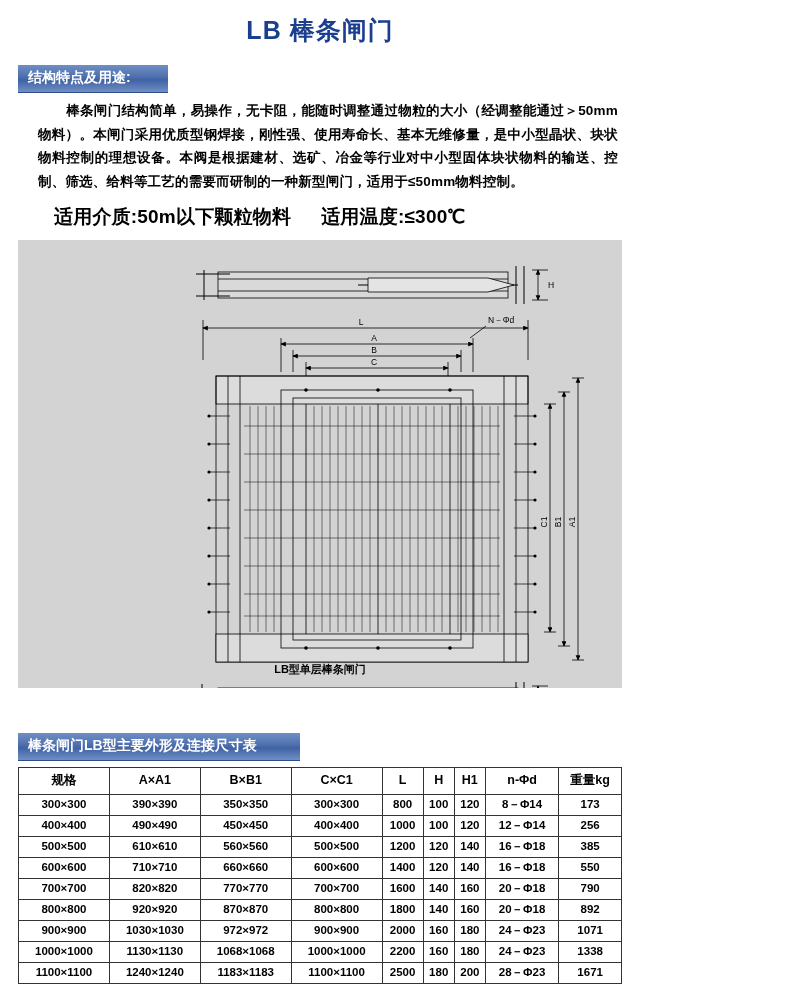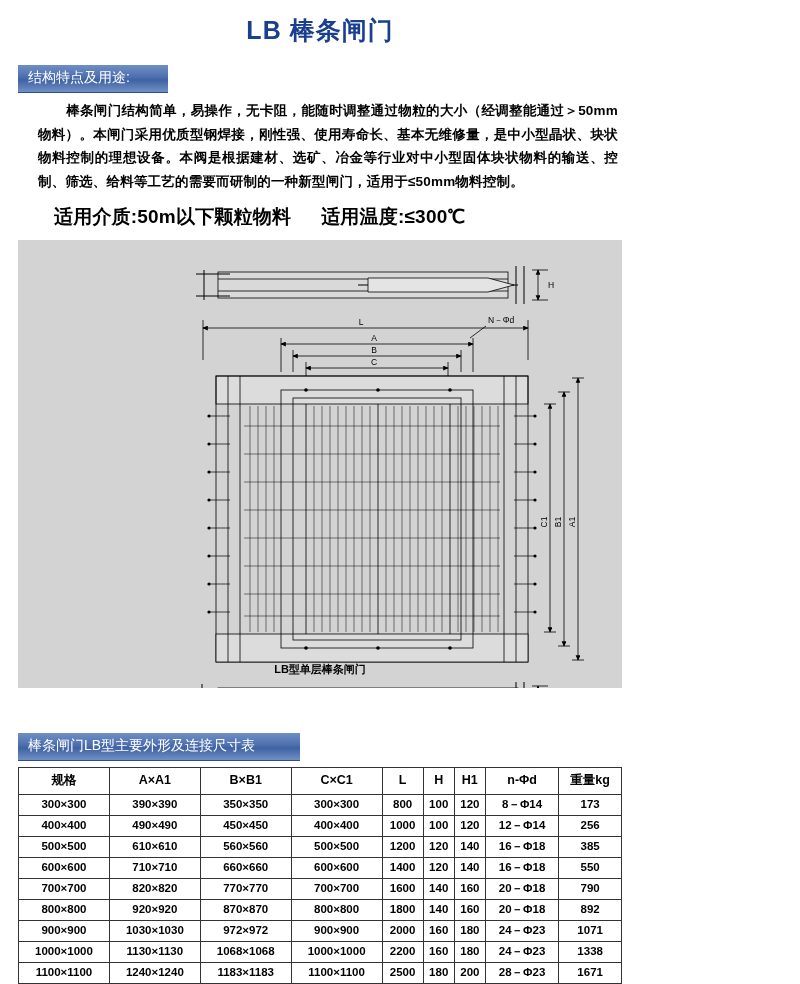--- a/index.html
+++ b/index.html
@@ -29,21 +29,21 @@
     font-weight: bold;
     letter-spacing: 1px;
     padding-top: 14px;
     padding-bottom: 10px;
   }
   .section-head {
     display: block;
     background: linear-gradient(to bottom, #6f8fc4 0%, #4d6fae 45%, #3f62a4 55%, #6f8fc4 100%);
     color: #ffffff;
     font-size: 14px;
-    font-weight: normal;
+    font-weight: bold;
     padding: 4px 10px 5px 10px;
     margin: 8px 0 6px 0;
     width: 150px;
     box-sizing: border-box;
     border-bottom: 1px solid #2e4e8a;
   }
   .section-head.wide {
     width: 282px;
     margin-top: 48px;
   }

